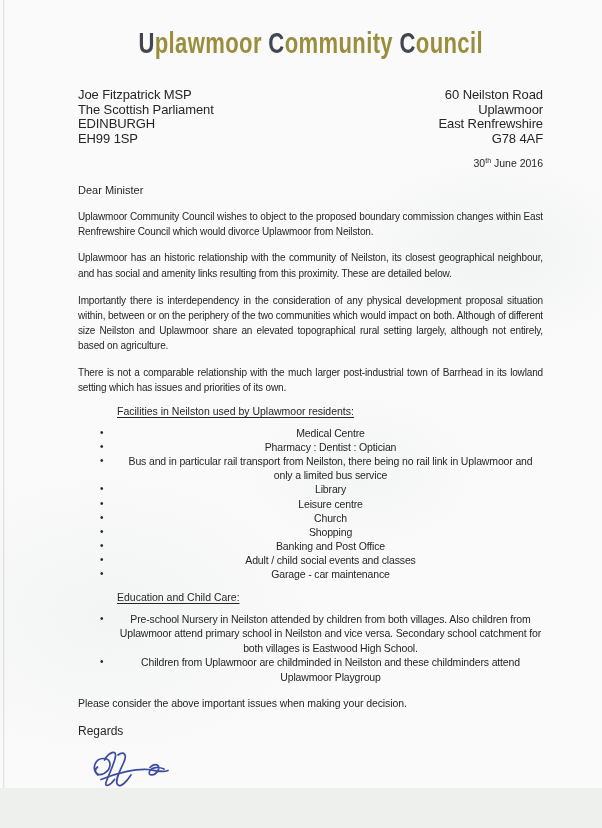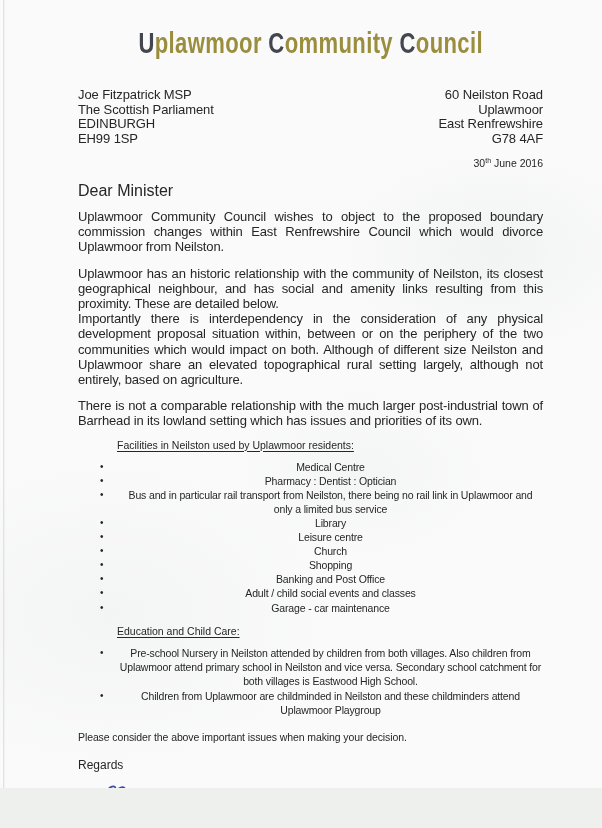--- a/index.html
+++ b/index.html
@@ -40,29 +40,29 @@
   h1.letterhead .ti { color:#43464e; }
   h1.letterhead .tr { color:#9a8e3e; }
 
   .addr-row { margin-top:29px; display:flex; justify-content:space-between; }
   .addr { font-size:13px; line-height:14.5px; letter-spacing:-0.1px; }
   .addr.sender { text-align:right; }
 
   .date-line { margin-top:10px; text-align:right; font-size:10.5px; line-height:15px; }
   .date-line sup { font-size:7px; vertical-align:super; line-height:0; }
 
-  .salutation { margin:12px 0 0 0; font-size:16px; line-height:15px; }
+  .salutation { margin:12px 0 0 0; font-size:11px; line-height:15px; }
 
   p.para {
     margin:11px 0 0 0;
-    font-size:13px; line-height:15.2px;
+    font-size:10px; line-height:15.2px;
     letter-spacing:-0.15px;
     text-align:justify;
   }
-  p.para.tight { margin-top:0; }
+  p.para.tight { margin-top:12px; }
 
   .sec-heading {
     margin-top:9px;
     font-size:10.5px; line-height:15px;
     text-decoration:underline;
     text-underline-offset:2px;
     padding-left:39px;
   }
   ul.blist {
     list-style:none;

